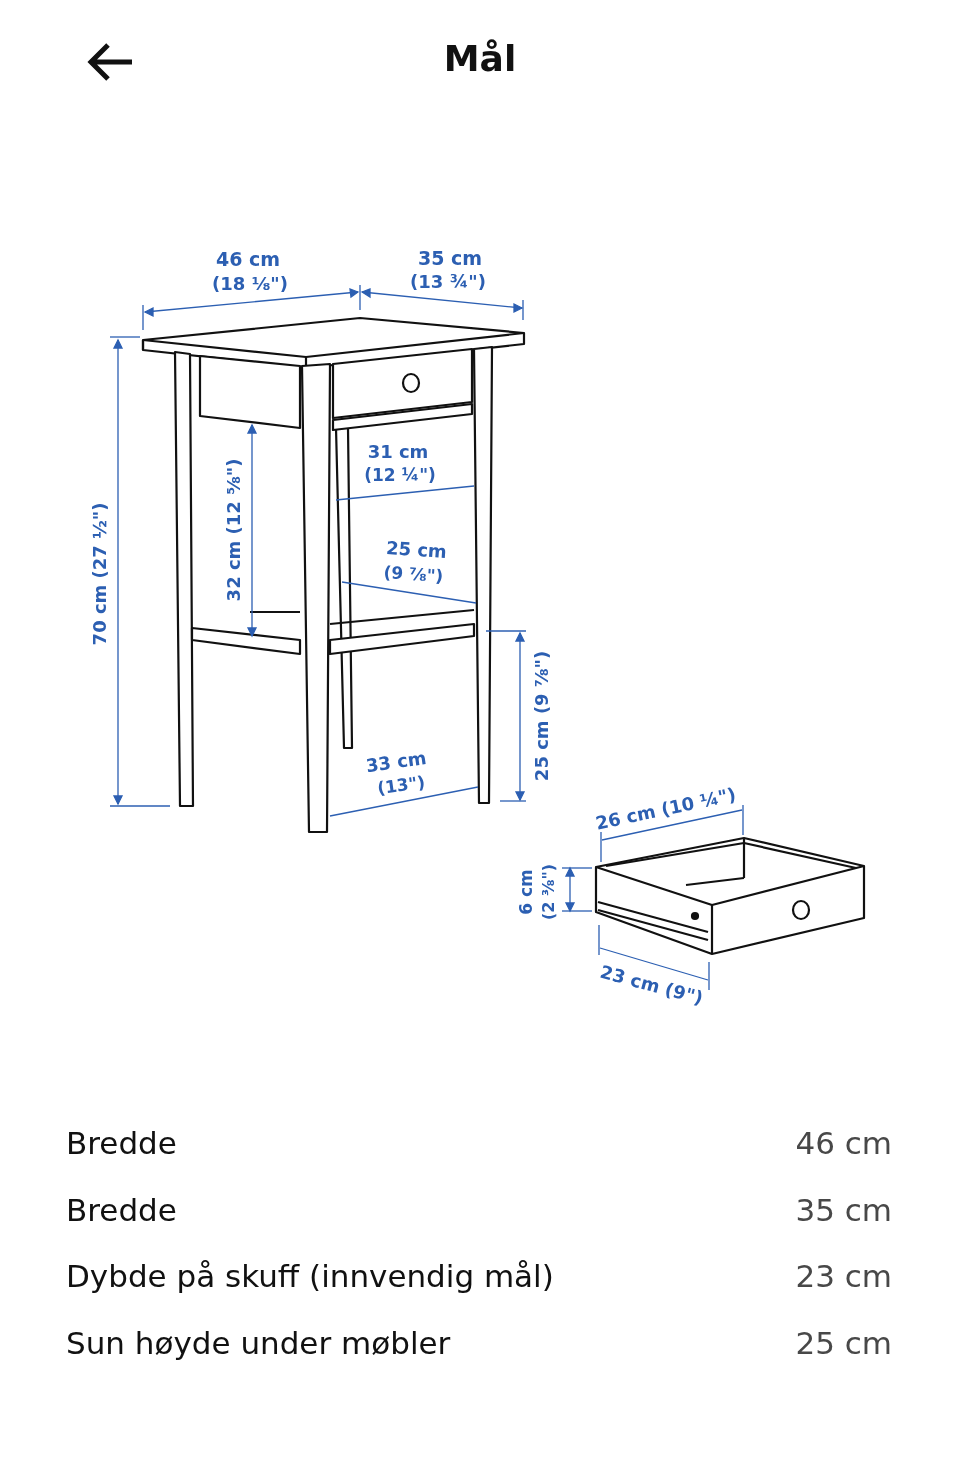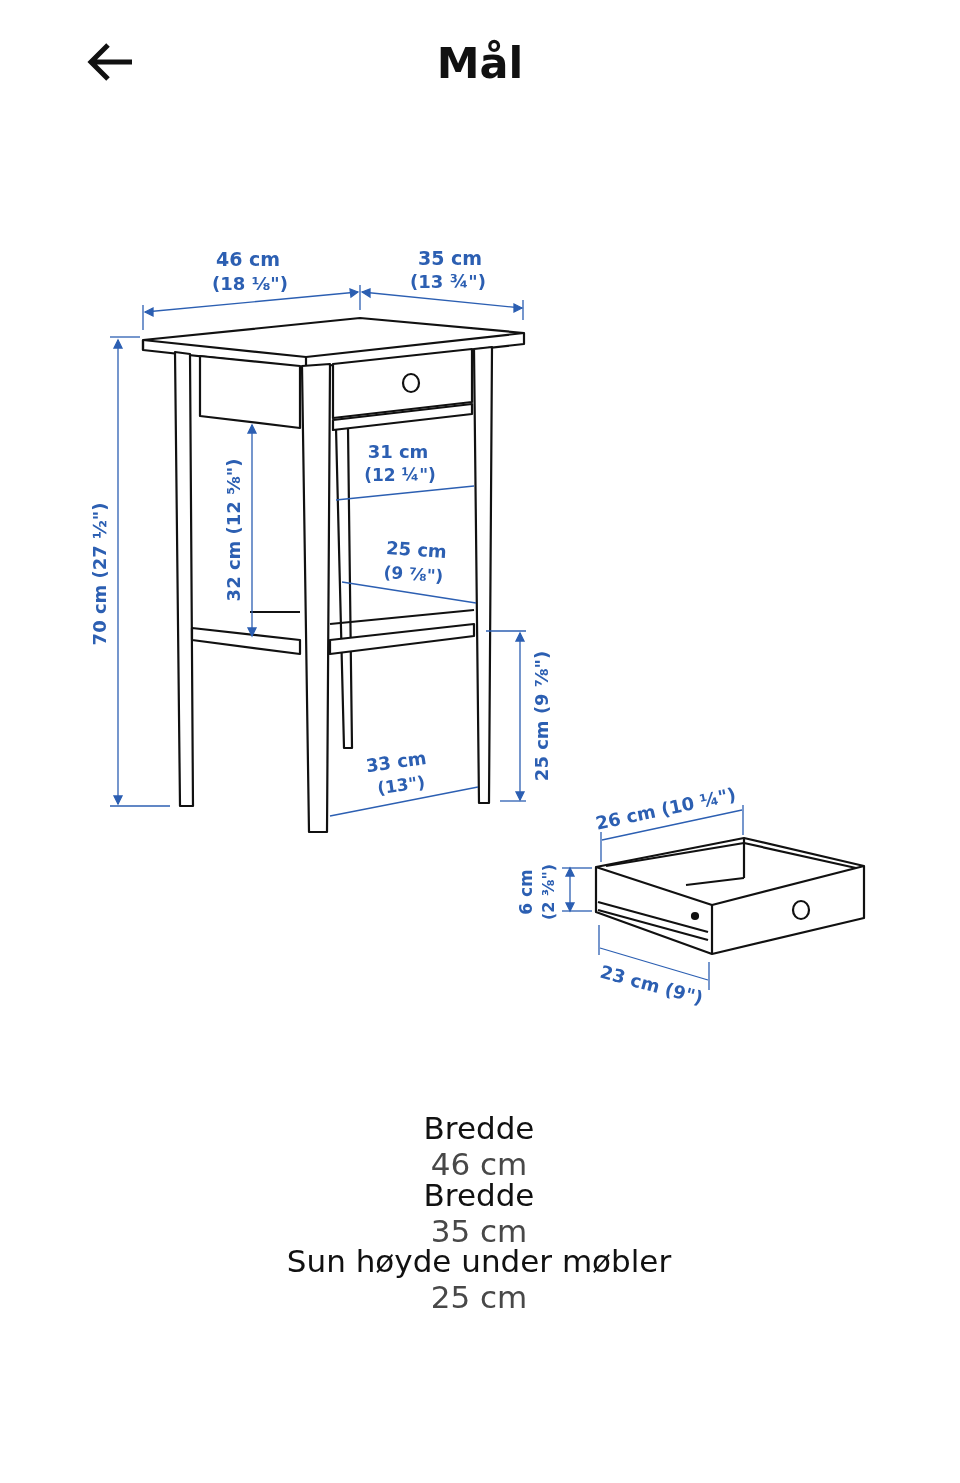--- a/index.html
+++ b/index.html
@@ -2,26 +2,26 @@
 <html><head>
   <meta charset="utf-8">
   <style>
     html, body { margin: 0; padding: 0; background: #ffffff; }
     body { width: 960px; height: 1483px; position: relative; overflow: hidden;
            font-family: "Liberation Sans", "DejaVu Sans", sans-serif; color: #111111; }
     .header { position: absolute; top: 0; left: 0; width: 960px; height: 120px; }
     .back-btn { position: absolute; left: 82px; top: 36px; width: 56px; height: 52px;
                 display: flex; align-items: center; justify-content: center; cursor: pointer; }
     .title { position: absolute; left: 0; width: 960px; top: 38px; text-align: center;
-             font-family: "DejaVu Sans", sans-serif; font-weight: bold; font-size: 43px; color: #111; }
+             font-family: "DejaVu Sans", sans-serif; font-weight: bold; font-size: 36px; color: #111; }
     .drawing { position: absolute; left: 0; top: 230px; width: 960px; height: 800px; }
     .dim-text { font-family: "DejaVu Sans", sans-serif; font-weight: bold; fill: #2c5fb2; }
     .specs { position: absolute; left: 66px; top: 1110px; width: 826px; }
-    .spec-row { display: flex; align-items: center; height: 66.6px;
-                font-family: "DejaVu Sans", sans-serif; font-size: 31px; flex-direction: column; }
+    .spec-row { display: flex; justify-content: space-between; align-items: center; height: 66.6px;
+                font-family: "DejaVu Sans", sans-serif; font-size: 31px; }
     .spec-label { color: #111111; }
     .spec-value { color: #484848; }
   </style>
 </head>
 <body>
 
 <div class="header">
   <div class="back-btn">
     <svg width="48" height="44" viewBox="0 0 48 44">
       <path d="M46 22 H6 M22 5 L5 22 L22 39" stroke="#111" stroke-width="5" fill="none" stroke-linecap="butt"></path>
@@ -137,16 +137,20 @@
 <div class="specs">
   <div class="spec-row">
     <span class="spec-label">Bredde</span>
     <span class="spec-value">46 cm</span>
   </div>
   <div class="spec-row">
     <span class="spec-label">Bredde</span>
     <span class="spec-value">35 cm</span>
   </div>
   <div class="spec-row">
+    <span class="spec-label">Dybde på skuff (innvendig mål)</span>
+    <span class="spec-value">23 cm</span>
+  </div>
+  <div class="spec-row">
     <span class="spec-label">Sun høyde under møbler</span>
     <span class="spec-value">25 cm</span>
   </div>
 </div>
 
 </body></html>

